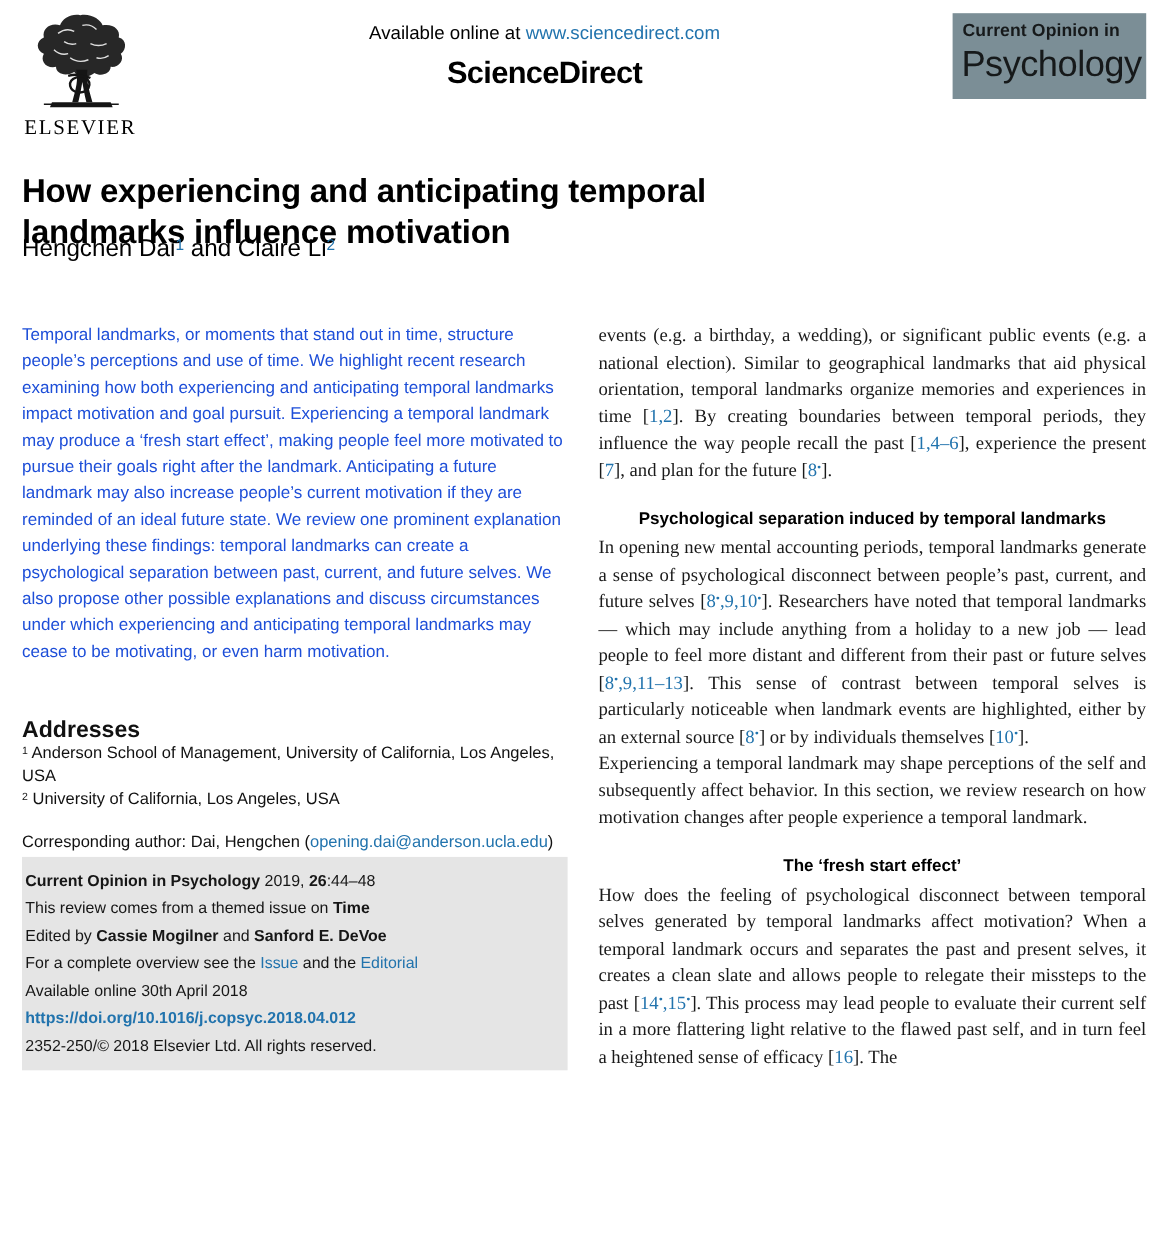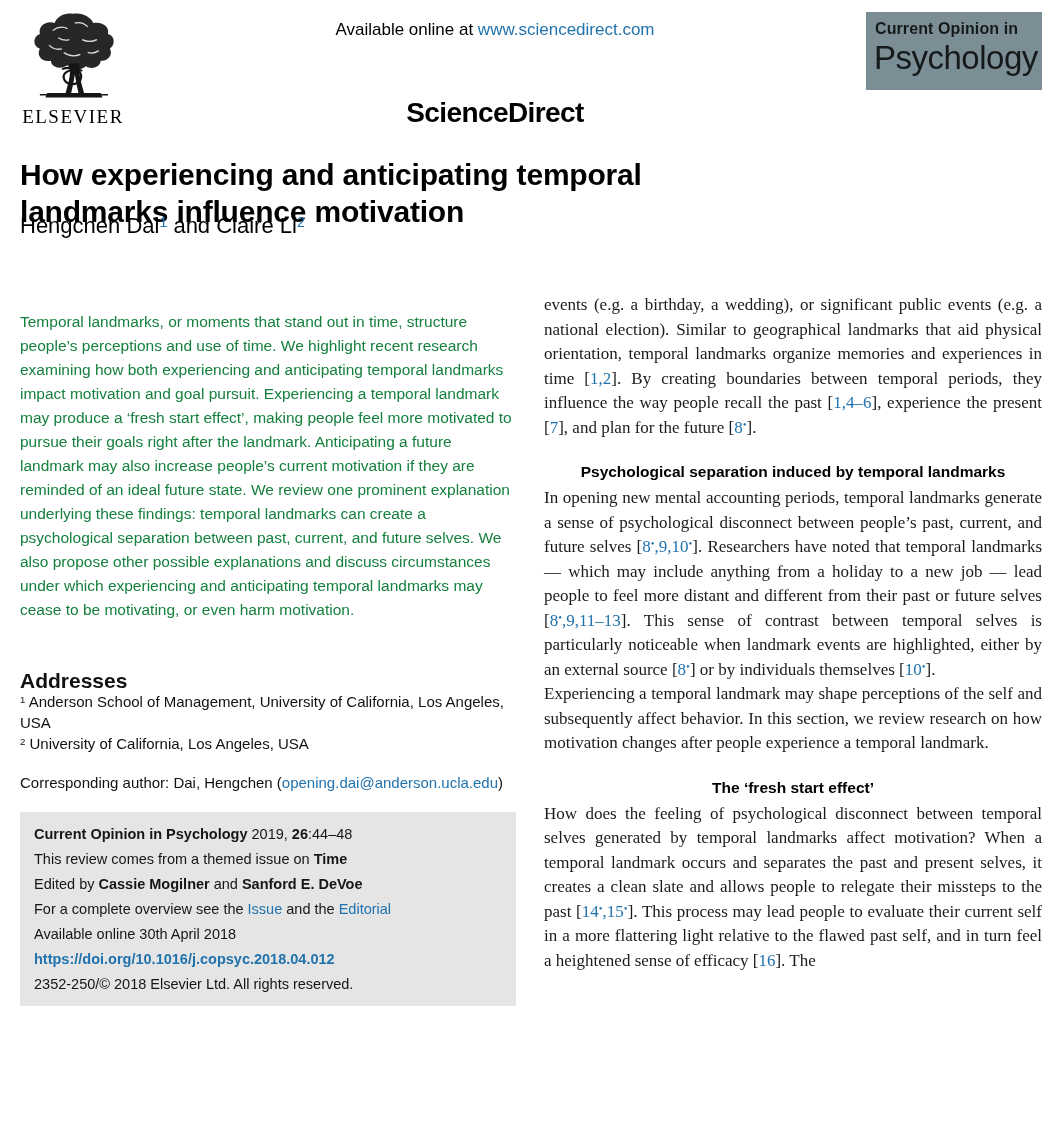--- a/index.html
+++ b/index.html
@@ -15,45 +15,45 @@
   .elsevier{position:absolute;left:20px;top:12px;width:106px;text-align:center;}
   .elsevier svg{display:block;margin:0 auto;}
   .elsevier .wordmark{
     font-family:"Liberation Serif",serif;font-size:19px;letter-spacing:1.5px;
     color:#000;margin-top:2px;white-space:nowrap;
   }
   .avail{position:absolute;top:20px;left:280px;width:430px;text-align:center;
     font-size:17px;color:#000;}
   .avail .seg-link{color:var(--link);}
   .sd-wordmark{position:absolute;top:50px;left:280px;width:430px;text-align:center;
-    font-size:28px;font-weight:700;letter-spacing:-0.6px;color:#000;margin-top:47px;}
+    font-size:28px;font-weight:700;letter-spacing:-0.6px;color:#000;}
 
   .badge{position:absolute;top:12px;right:18px;width:176px;height:78px;
     background:#7b8e96;color:#16191a;overflow:hidden;}
   .badge .b1{font-size:16px;font-weight:700;margin:8px 0 0 9px;letter-spacing:0.1px;}
   .badge .b2{font-size:33px;font-weight:400;margin:1px 0 0 8px;letter-spacing:-0.5px;
     white-space:nowrap;}
 
   
   .title{position:absolute;top:136px;left:20px;width:690px;
     font-size:30px;font-weight:700;line-height:37px;letter-spacing:-0.2px;color:#000;}
   .authors{position:absolute;top:213px;left:20px;width:690px;
     font-size:22px;color:#000;}
 
   
   .cols{position:absolute;top:293px;left:20px;width:1022px;display:flex;gap:28px;}
   .col-left{flex:0 0 496px;max-width:496px;}
   .col-right{flex:1;min-width:0;}
 
-  .abstract{font-size:15.5px;line-height:24px;color:#15803d;margin-top:17px;}
+  .abstract{font-size:15.5px;line-height:24px;color:#1d4ed8;}
   .addr-head{margin-top:48px;font-size:21px;font-weight:700;line-height:21px;}
   .addr-line{font-size:15px;line-height:21px;}
   .corresponding{margin-top:18px;font-size:15px;line-height:21px;}
 
-  .citation-box{margin-top:19px;background:#e5e5e5;padding:11px 14px;
+  .citation-box{margin-top:3px;background:#e5e5e5;padding:11px 3px;
     font-size:14.5px;color:#161616;}
   .citation-box .row{line-height:18px;margin:7px 0;}
   .citation-box .row:first-child{margin-top:2px;}
   .citation-box .row:last-child{margin-bottom:2px;}
 
   
   .col-right p{
     font-family:"Liberation Serif",serif;font-size:17px;line-height:24.5px;
     text-align:justify;margin:0;color:#1a1a1a;
   }

